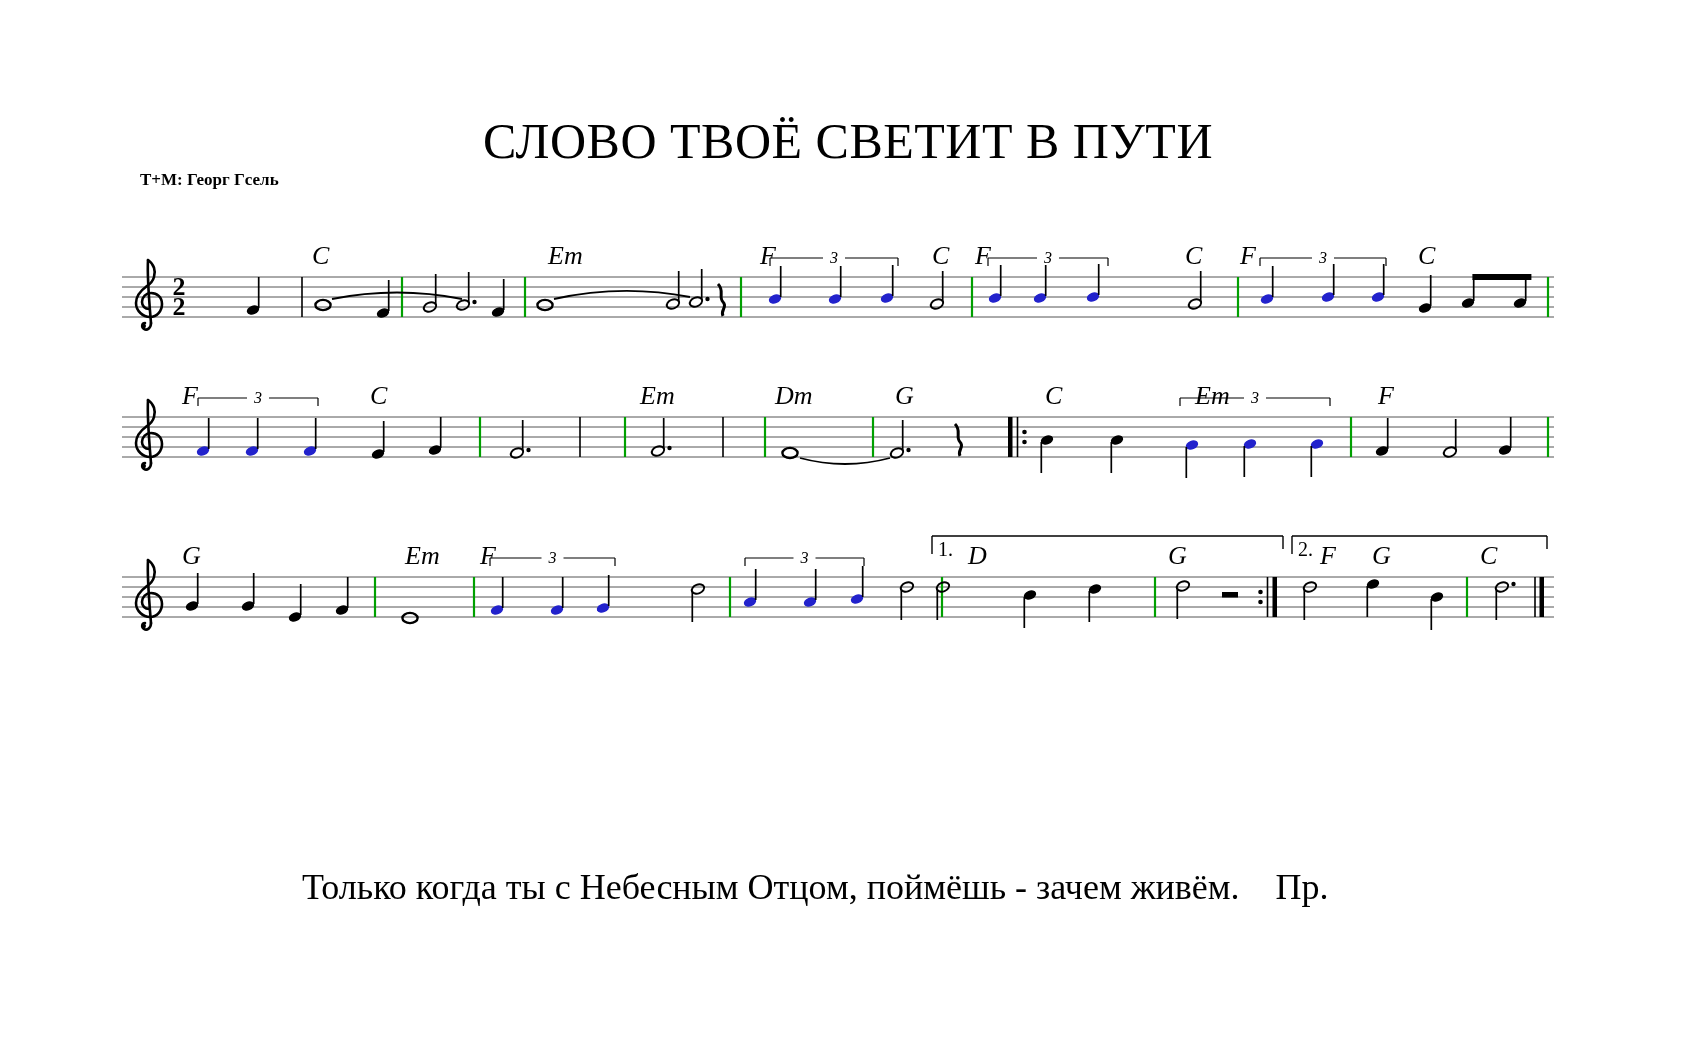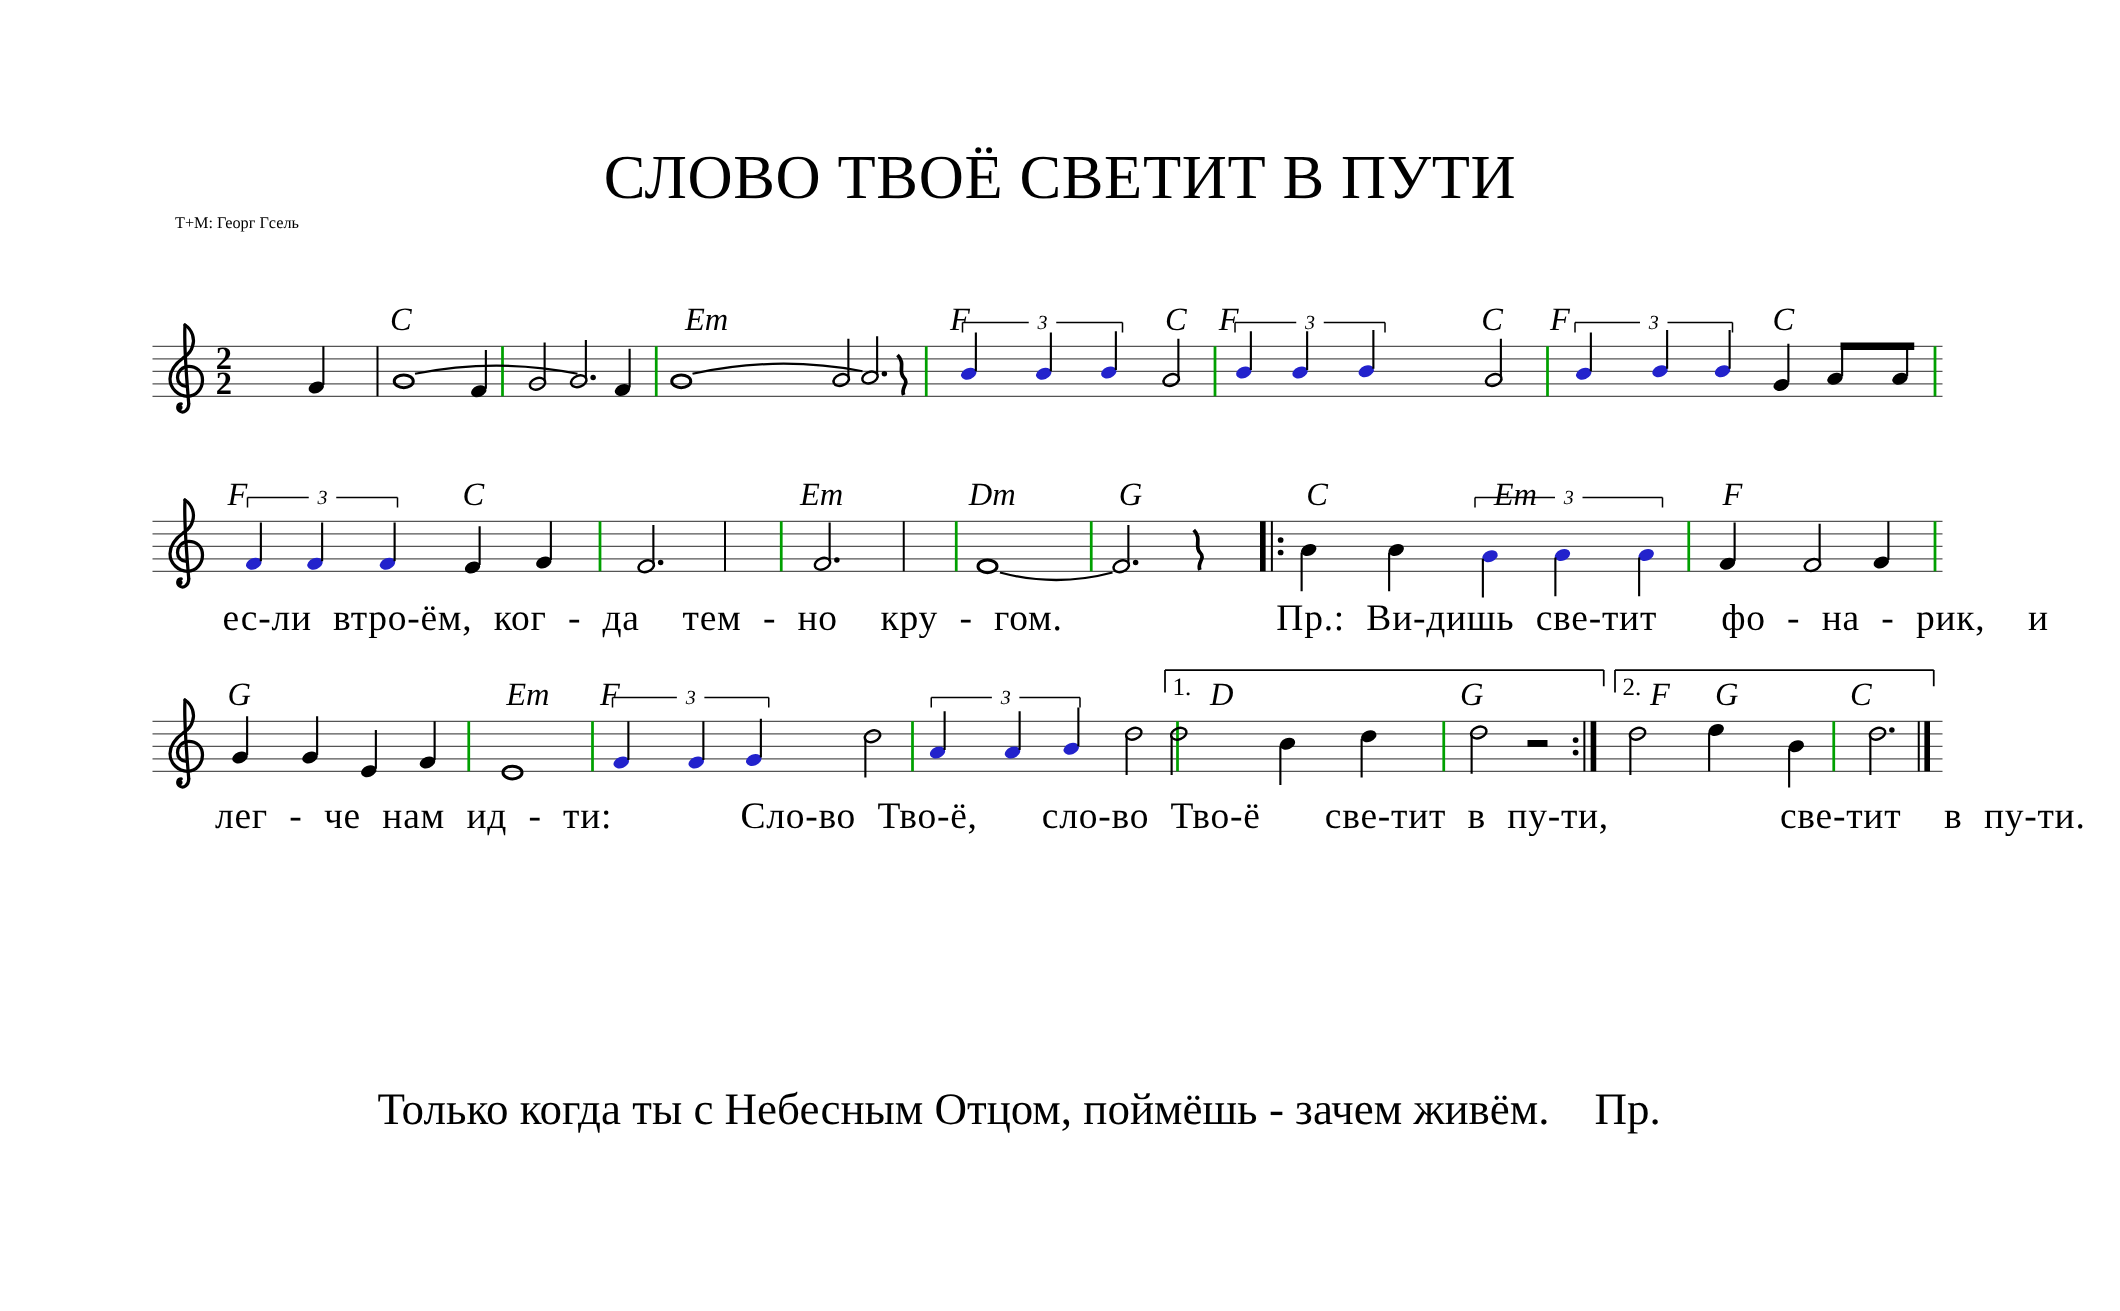--- a/index.html
+++ b/index.html
@@ -1,20 +1,20 @@
 <!DOCTYPE html>
 <html><head>
 <meta charset="utf-8">
 <style>
   html,body{margin:0;padding:0;background:#fff;}
   .page{position:relative;width:1696px;height:908px;background:#ffffff;
         font-family:"Liberation Serif",serif;color:#000;overflow:hidden;}
   .title{position:absolute;top:112px;left:0;width:100%;text-align:center;
          font-size:50px;font-weight:normal;margin:0;letter-spacing:0.5px;}
-  .credit{position:absolute;left:140px;top:170px;font-size:13px;font-weight:normal;}
+  .credit{position:absolute;left:140px;top:170px;font-size:17px;font-weight:bold;}
   .sys{position:absolute;left:120px;display:block;}
   .lyric{position:absolute;font-size:30px;white-space:pre;letter-spacing:0.6px;word-spacing:9px;}
   .verse{position:absolute;left:262px;top:752px;font-size:36px;line-height:54px;white-space:pre;}
   .verse .indent{margin-left:40px;}
   .chord{font-style:italic;font-size:26px;font-family:"Liberation Serif",serif;}
   .trip3{font-style:italic;font-size:16px;font-family:"Liberation Serif",serif;text-anchor:middle;}
   .ts{font-weight:bold;font-size:26px;text-anchor:middle;font-family:"Liberation Serif",serif;}
   .volta-label{font-size:20px;font-family:"Liberation Serif",serif;}
 </style>
 </head>
@@ -398,21 +398,20 @@
       </g>
       <g>
         <g transform="rotate(-21 1385 98)">
           <ellipse cx="1385" cy="98" rx="6.4" ry="4.4" fill="#000" stroke="none"></ellipse>
         </g>
         <line x1="1390.7" y1="96" x2="1390.7" y2="65" stroke="#000" stroke-width="1.7"></line>
       </g>
       <path d="M-2,72 C5,79 -2,85 3,90 C8,95 0,98 3,104" transform="translate(837,0)" stroke="#000" stroke-width="3" fill="none"></path>
       <path d="M680,106 Q725,118 770,106" stroke="#000" stroke-width="1.8" fill="none"></path>
     </svg>
-  <div class="lyric" style="left:178px;top:478px">ес-ли втро-ём, ког - да  тем - но  кру - гом.          Пр.: Ви-дишь све-тит   фо - на - рик,  и</div>
 
   <svg class="sys" style="top:512px" width="1460" height="130" viewBox="0 0 1460 130">
       <g>
         <line x1="2" y1="65" x2="1434" y2="65" stroke="#555555" stroke-width="1"></line>
         <line x1="2" y1="75" x2="1434" y2="75" stroke="#555555" stroke-width="1"></line>
         <line x1="2" y1="85" x2="1434" y2="85" stroke="#555555" stroke-width="1"></line>
         <line x1="2" y1="95" x2="1434" y2="95" stroke="#555555" stroke-width="1"></line>
         <line x1="2" y1="105" x2="1434" y2="105" stroke="#555555" stroke-width="1"></line>
       </g>
       <g transform="translate(27,85)" fill="none" stroke="#000" stroke-width="2.6" stroke-linecap="round">
@@ -603,18 +602,17 @@
       </g>
       <g>
         <g transform="rotate(-21 1382 75)">
           <ellipse cx="1382" cy="75" rx="6.4" ry="4.4" fill="none" stroke="#000" stroke-width="2"></ellipse>
         </g>
         <line x1="1376.3" y1="77" x2="1376.3" y2="108" stroke="#000" stroke-width="1.7"></line>
         <circle cx="1393.5" cy="72" r="2.2" fill="#000"></circle>
       </g>
       <rect x="1102" y="80" width="16" height="5.5" fill="#000"></rect>
     </svg>
-  <div class="lyric" style="left:172px;top:636px">лег - че нам ид - ти:      Сло-во Тво-ё,   сло-во Тво-ё   све-тит в пу-ти,        све-тит  в пу-ти.</div>
 
   <div class="verse">
     <div class="indent">Только когда ты с Небесным Отцом, поймёшь - зачем живём.    Пр.</div>
   </div>
 </div>
 
 </body></html>

